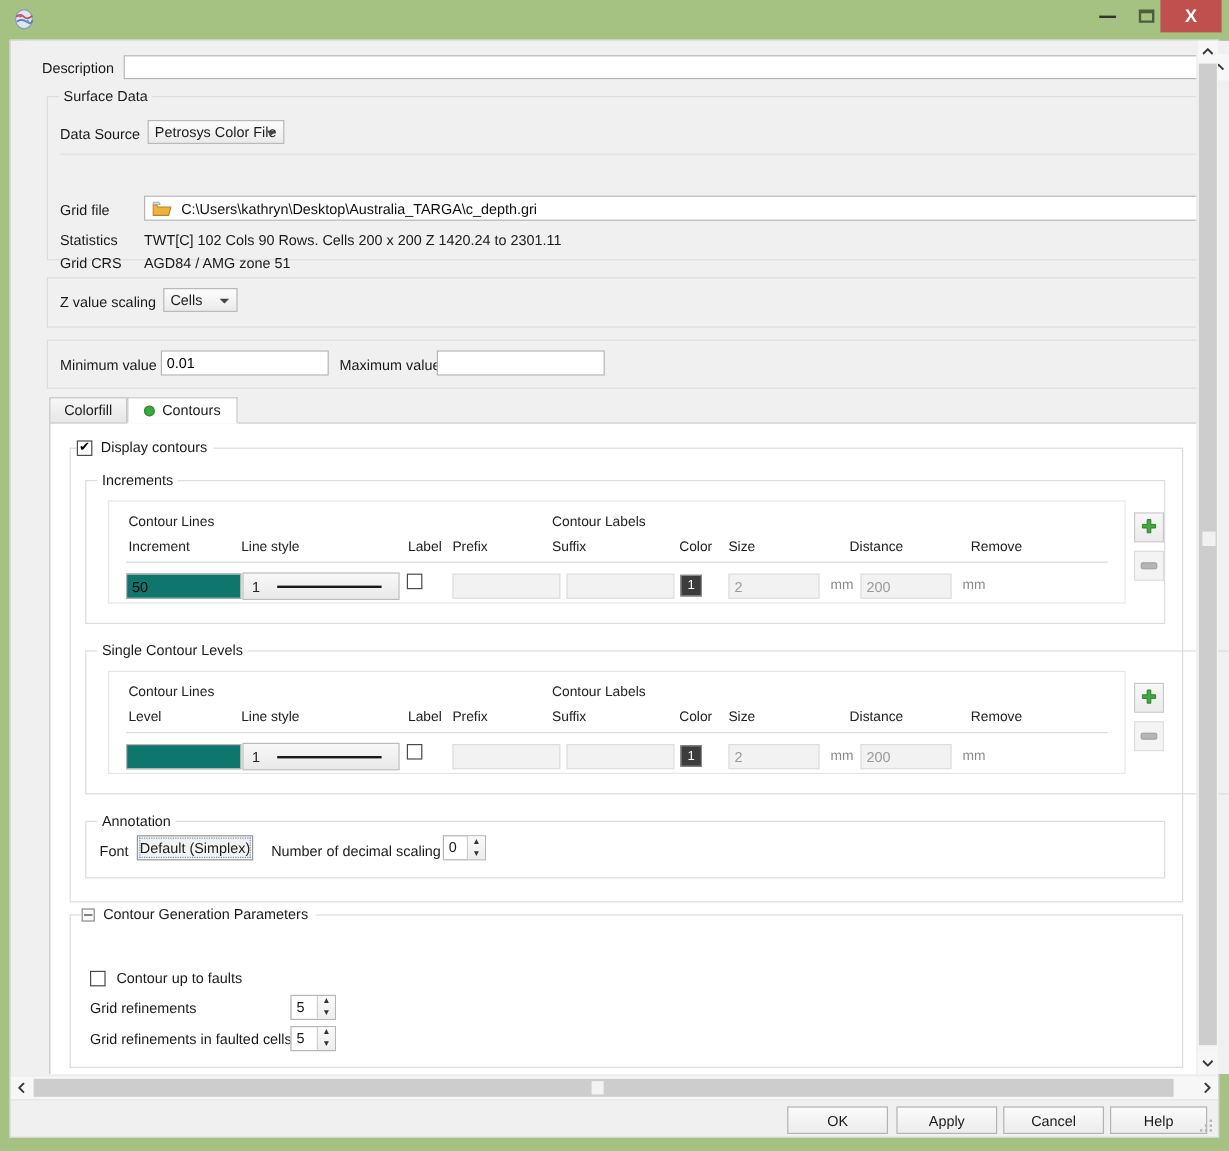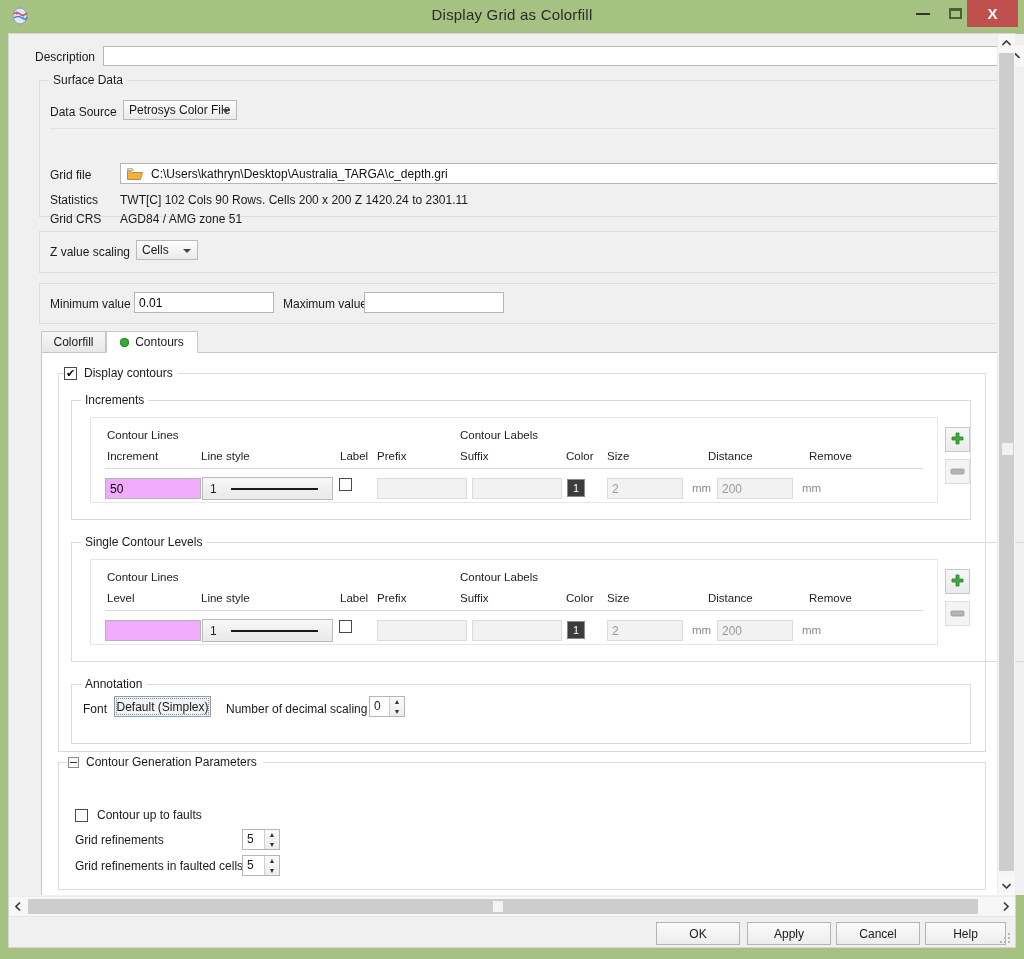--- a/index.html
+++ b/index.html
@@ -238,21 +238,21 @@
     background: #fff;
     border: 1px solid #e6e6e6;
     box-sizing: border-box;
   }
   .hdr-group { position: absolute; font-size: 11.5px; color: #222; }
   .hdr-col { position: absolute; font-size: 11.5px; color: #222; }
   .hdr-rule { position:absolute; height: 1px; background: #d9d9d9; }
 
   .txtfield {
     position: absolute;
-    background: #f0abfc; border: 1px solid #b5b5b5;
+    background: #0f766e; border: 1px solid #b5b5b5;
     box-sizing: border-box;
     font-family:"Liberation Sans",sans-serif; font-size: 12px;
     padding: 0 4px;
     height: 21px;
   }
   .txtfield.disabled {
     background: #f2f2f2; border: 1px solid #dcdcdc; color: #9a9a9a;
   }
   .linestyle {
     position:absolute; height: 23px;
@@ -273,21 +273,21 @@
 
   .plusbtn, .minusbtn {
     position:absolute; width: 25px; height: 25px;
     background: linear-gradient(#f7f7f7,#ebebeb);
     border: 1px solid #c8c8c8; box-sizing: border-box;
     display:flex; align-items:center; justify-content:center;
   }
   .minusbtn { border-color: #dedede; background: #f4f4f4; }
 
   
-  #grp-annotation { left: 50px; top: 650px; width: 900px; height: 60px; border-color:#dcdcdc; }
+  #grp-annotation { left: 50px; top: 650px; width: 900px; height: 48px; border-color:#dcdcdc; }
   #grp-annotation .group-title { background: #fff; }
   #lbl-font { position:absolute; left: 11px; top: 17px; font-size:12px; }
   #fontbtn {
     position:absolute; left: 42px; top: 11px; width: 97px; height: 21px;
     background: #f2f2f2; border: 1px solid #9a9a9a; box-sizing: border-box;
     outline: 1px dotted #7691c6; outline-offset: -3px;
     display:flex; align-items:center; justify-content:center;
     font-size: 12px;
   }
   #lbl-decimals { position:absolute; left: 154px; top: 17px; font-size:12px; }
@@ -415,21 +415,20 @@
   <div id="titlebar">
     <div id="app-icon">
       <svg width="20" height="20" viewBox="0 0 20 20">
         <ellipse cx="10" cy="10" rx="7" ry="8" fill="#dfe6f0" stroke="#8e9bb0" stroke-width="1"></ellipse>
         <path d="M3.5 8 Q7 5 10 8 T17 7" stroke="#c05050" stroke-width="1.5" fill="none"></path>
         <path d="M4 12 Q8 9 12 12 T17 11" stroke="#4e7ac7" stroke-width="1.5" fill="none"></path>
         <circle cx="7" cy="7" r="1.6" fill="#c55aa8"></circle>
         <circle cx="13" cy="12" r="1.4" fill="#58a0d8"></circle>
       </svg>
     </div>
-    <div id="title-text">Display Grid as Colorfill</div>
     <div id="btn-min" class="titlebtn">
       <span class="min-glyph"></span>
     </div>
     <div id="btn-max" class="titlebtn">
       <span class="max-glyph"></span>
     </div>
     <div id="btn-close" class="titlebtn">
       <span>X</span>
     </div>
   </div>

